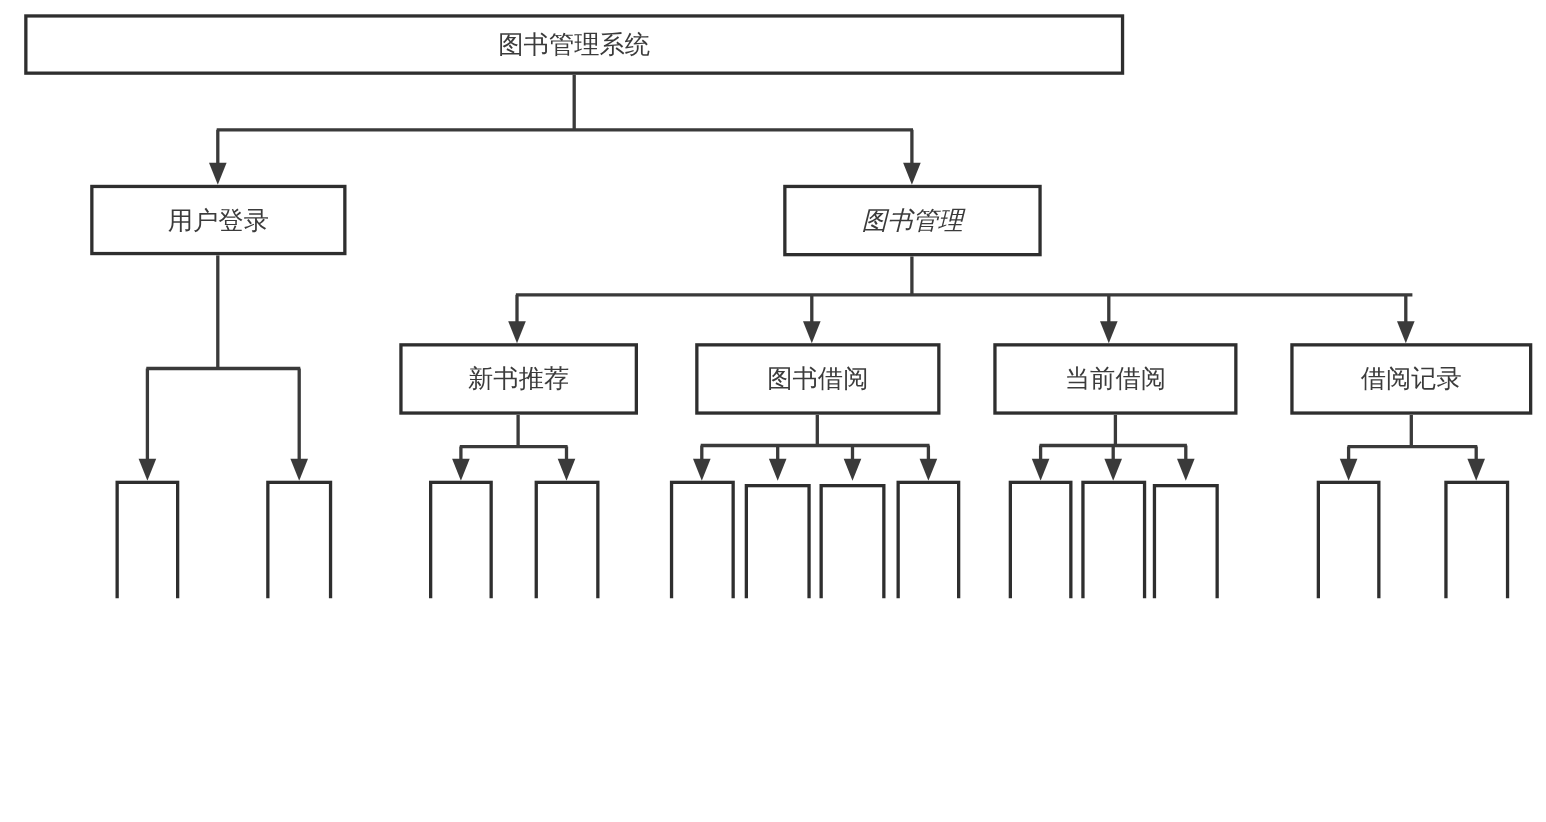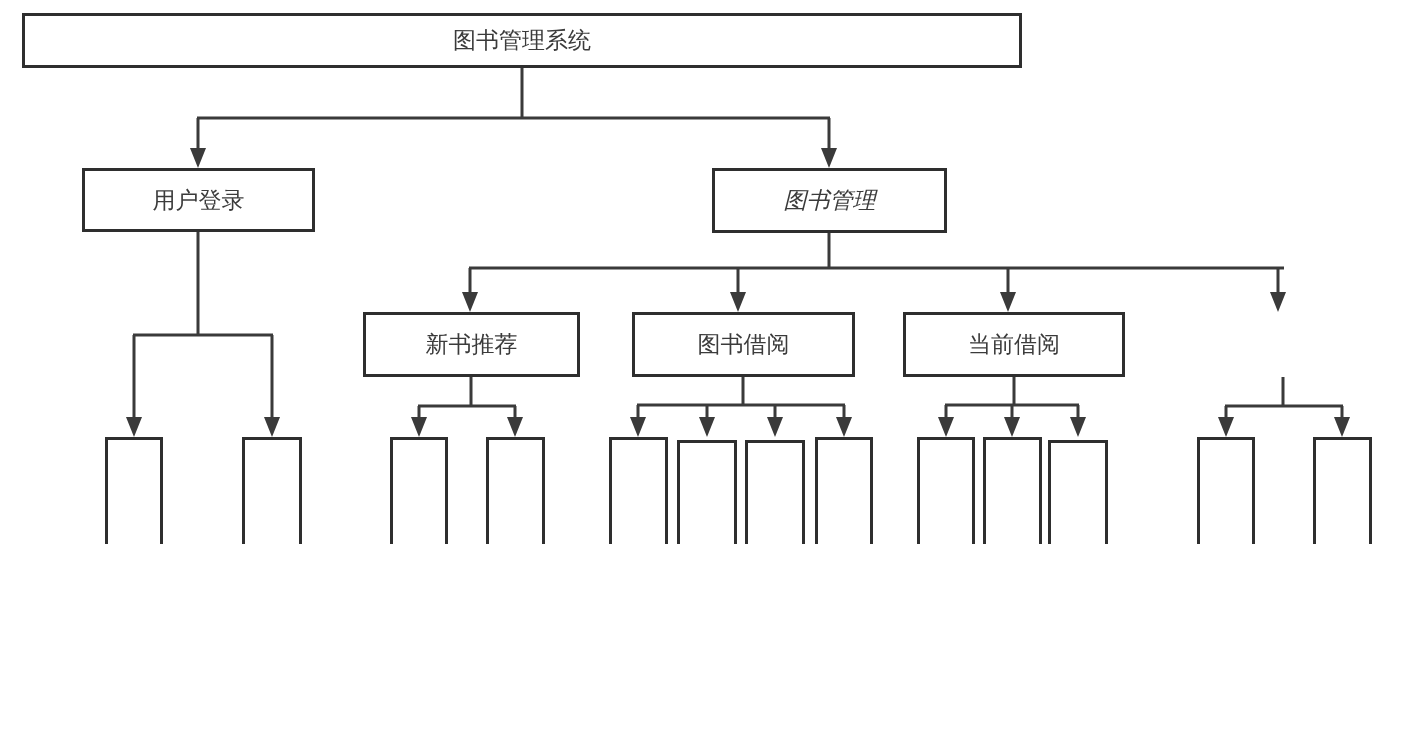--- a/index.html
+++ b/index.html
@@ -98,20 +98,21 @@
   </svg>
 
   <div class="box" style="left:22px; top:13px; width:1000px; height:55px;">图书管理系统</div>
 
   <div class="box" style="left:82px; top:168px; width:233px; height:64px;">用户登录</div>
   <div class="box" style="left:712px; top:168px; width:235px; height:65px;font-style:italic;">图书管理</div>
 
   <div class="box" style="left:363px; top:312px; width:217px; height:65px;">新书推荐</div>
   <div class="box" style="left:632px; top:312px; width:223px; height:65px;">图书借阅</div>
   <div class="box" style="left:903px; top:312px; width:222px; height:65px;">当前借阅</div>
+  <div class="box" style="left:1173px; top:312px; width:220px; height:65px;">借阅记录</div>
 
   <div class="box v" style="left:105px; top:437px; width:58px; height:298px;">用户登录</div>
   <div class="box v" style="left:242px; top:437px; width:60px; height:298px;">注销登录</div>
 
   <div class="box v" style="left:390px; top:437px; width:58px; height:298px;">查询图书</div>
   <div class="box v" style="left:486px; top:437px; width:59px; height:298px;">借阅图书</div>
 
   <div class="box v" style="left:609px; top:437px; width:59px; height:298px;">查询图书</div>
   <div class="box v" style="left:677px; top:440px; width:60px; height:295px;">新增图书（管理员）</div>
   <div class="box v" style="left:745px; top:440px; width:60px; height:295px;">编辑图书（管理员）</div>

